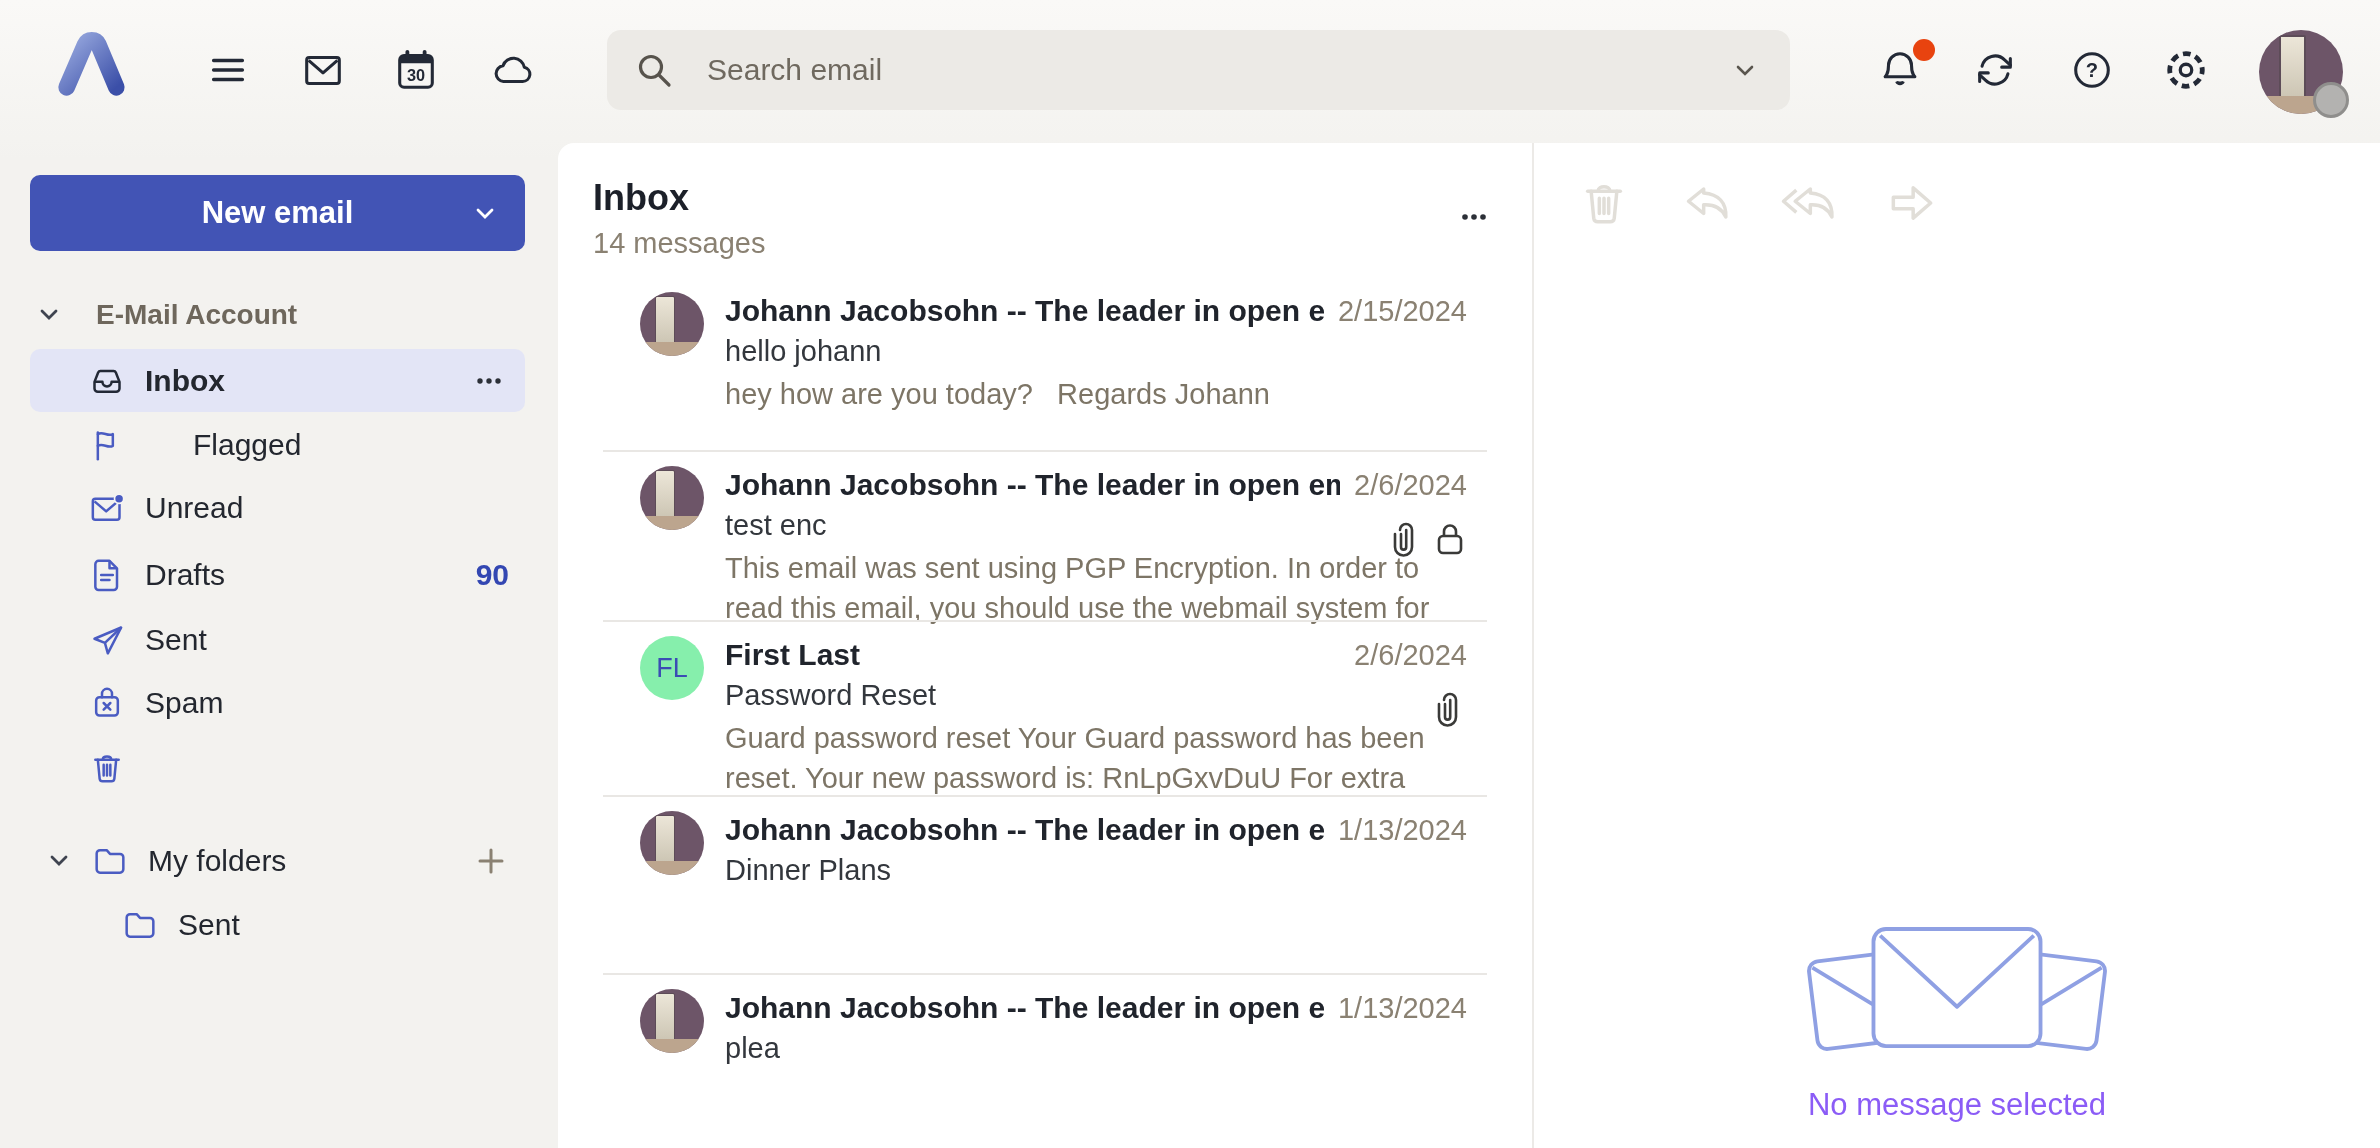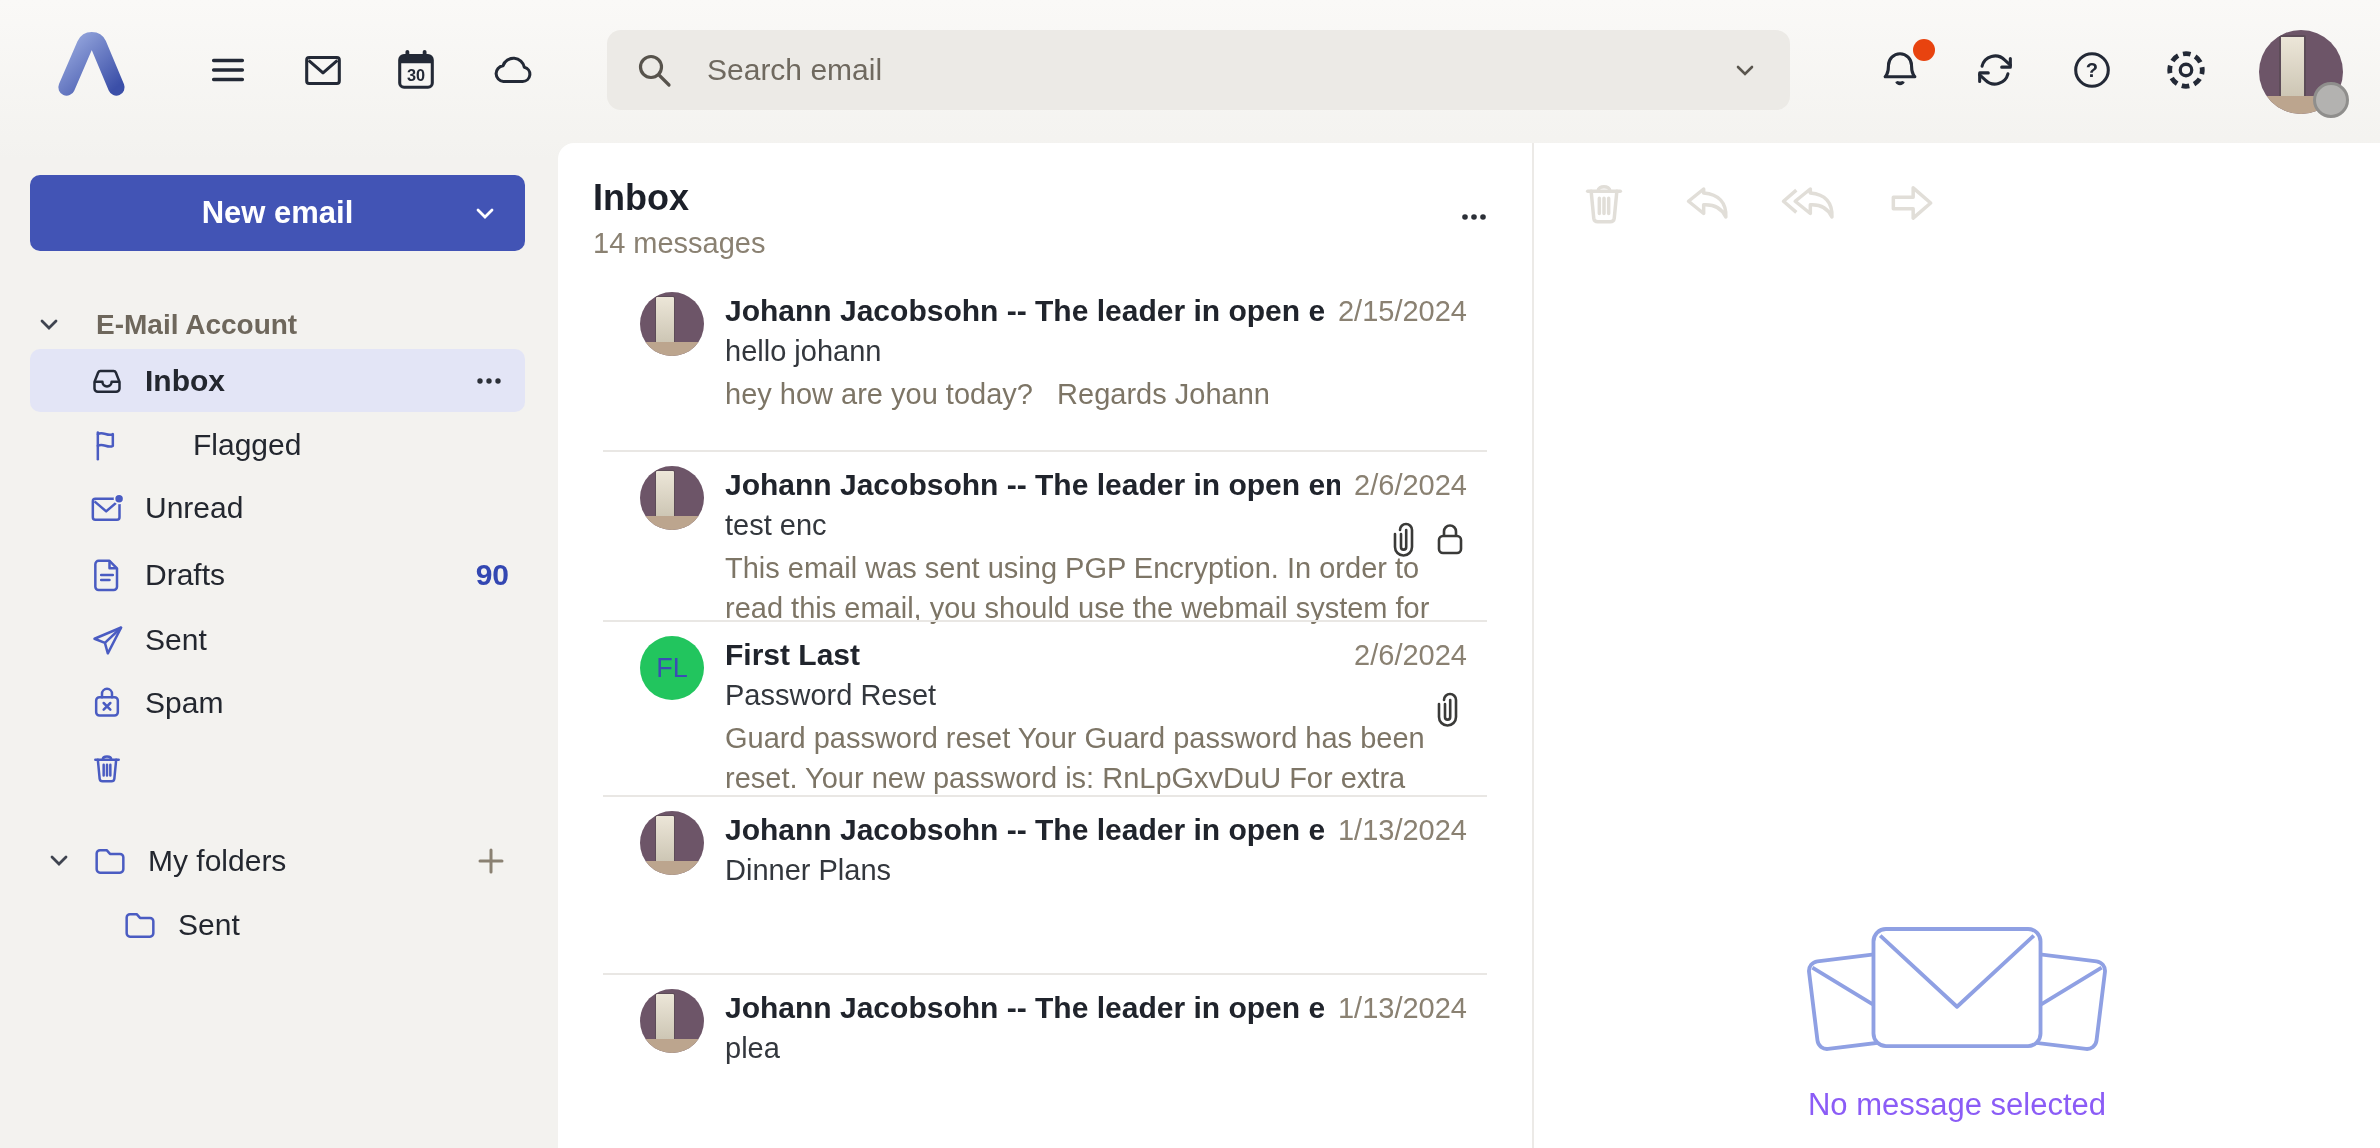--- a/index.html
+++ b/index.html
@@ -35,21 +35,21 @@
     background:#b3b2b0; border:3px solid #8f8e8c; }
 
   
   .sidebar { position:absolute; left:0; top:143px; width:558px; bottom:0; }
   .new-email { position:absolute; left:30px; top:32px; width:495px; height:76px;
     background:#4254b5; border:none; border-radius:10px; color:#fff; cursor:pointer;
     display:flex; align-items:center; justify-content:center; font-size:31px; font-weight:600;
     font-family:"Liberation Sans",sans-serif; }
   .new-email .chev { position:absolute; right:24px; width:32px; height:32px; color:#fff; }
   .acct-row { position:absolute; left:30px; top:150px; width:495px; height:44px;
-    display:flex; align-items:center; cursor:pointer;margin-top:10px; }
+    display:flex; align-items:center; cursor:pointer; }
   .acct-row .chev { width:30px; height:30px; color:#3f4450; margin-left:4px; }
   .acct-label { margin-left:32px; font-size:28px; font-weight:700; color:#6e675c; }
   .srow { position:absolute; left:30px; width:495px; height:64px; border-radius:10px;
     display:flex; align-items:center; cursor:pointer; }
   .srow .fic { width:40px; height:40px; margin-left:57px; color:#4a5cc2; flex:0 0 auto; }
   .srow .flabel { margin-left:18px; font-size:30px; font-weight:500; color:#23272f;
     flex:1; white-space:nowrap; }
   .srow.sel { background:#e3e5f6; }
   .srow.sel .fic { color:#232936; }
   .srow.sel .flabel { font-weight:700; }
@@ -77,21 +77,21 @@
   .list-more { position:absolute; right:36px; top:52px; width:44px; height:44px; color:#2c3038;
     cursor:pointer; background:none; border:none; }
   .list-more svg { width:100%; height:100%; }
 
   .erow { position:absolute; left:0; width:974px; cursor:pointer; }
   .e0{top:135px;height:174px;} .e1{top:309px;height:170px;} .e2{top:479px;height:175px;}
   .e3{top:654px;height:178px;} .e4{top:832px;height:173px;}
   .erow .divid { position:absolute; left:45px; right:45px; bottom:0; height:2px; background:#e9e7e4; }
   .erow .eav { position:absolute; left:82px; top:14px; width:64px; height:64px; }
   .eav .avatar-photo::before { border-width:1px; }
-  .eav-init { width:64px; height:64px; border-radius:50%; background:#22c55e;
+  .eav-init { width:64px; height:64px; border-radius:50%; background:#86efac;
     display:flex; align-items:center; justify-content:center;
     font-size:27px; font-weight:500; color:#3b4db4; }
   .etext { position:absolute; left:167px; top:16px; right:65px; }
   .eline1 { display:flex; align-items:baseline; }
   .esender { flex:1; font-size:30px; font-weight:700; color:#20242c;
     white-space:nowrap; overflow:hidden; }
   .edate { font-size:29px; color:#8a8172; white-space:nowrap; margin-left:14px; }
   .esubject { font-size:29px; color:#33373d; margin-top:7px; }
   .epreview { font-size:29px; color:#7d7566; margin-top:6px; line-height:40px;
     white-space:pre-wrap; max-height:82px; overflow:hidden; }

